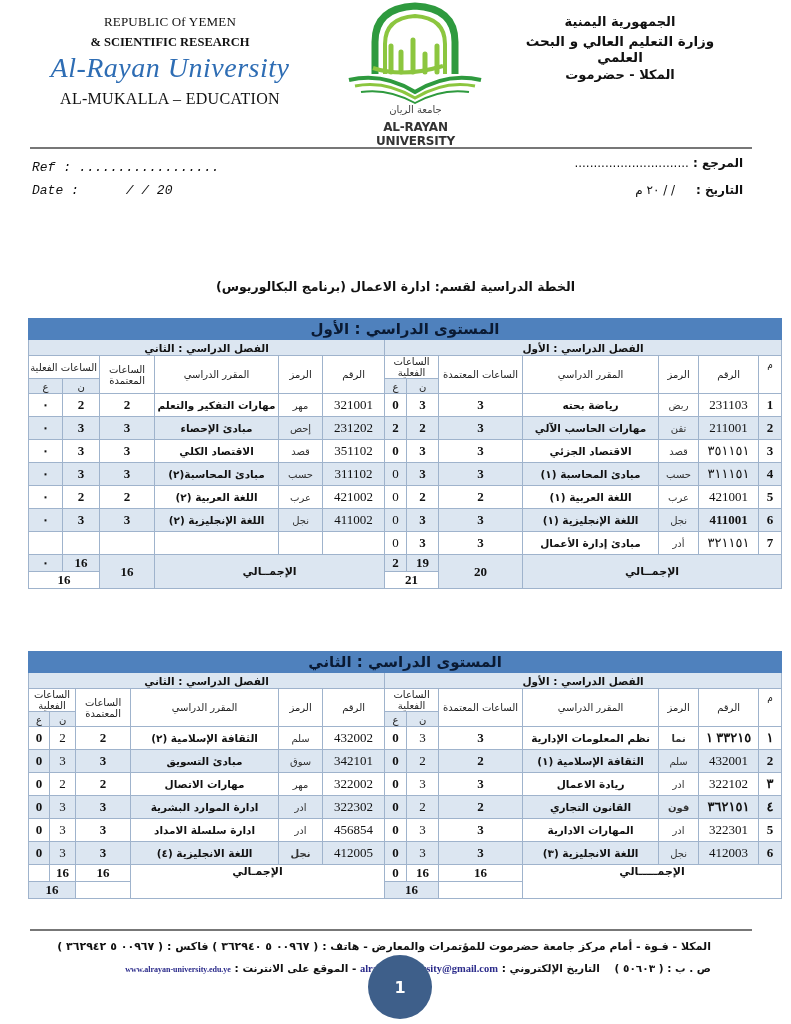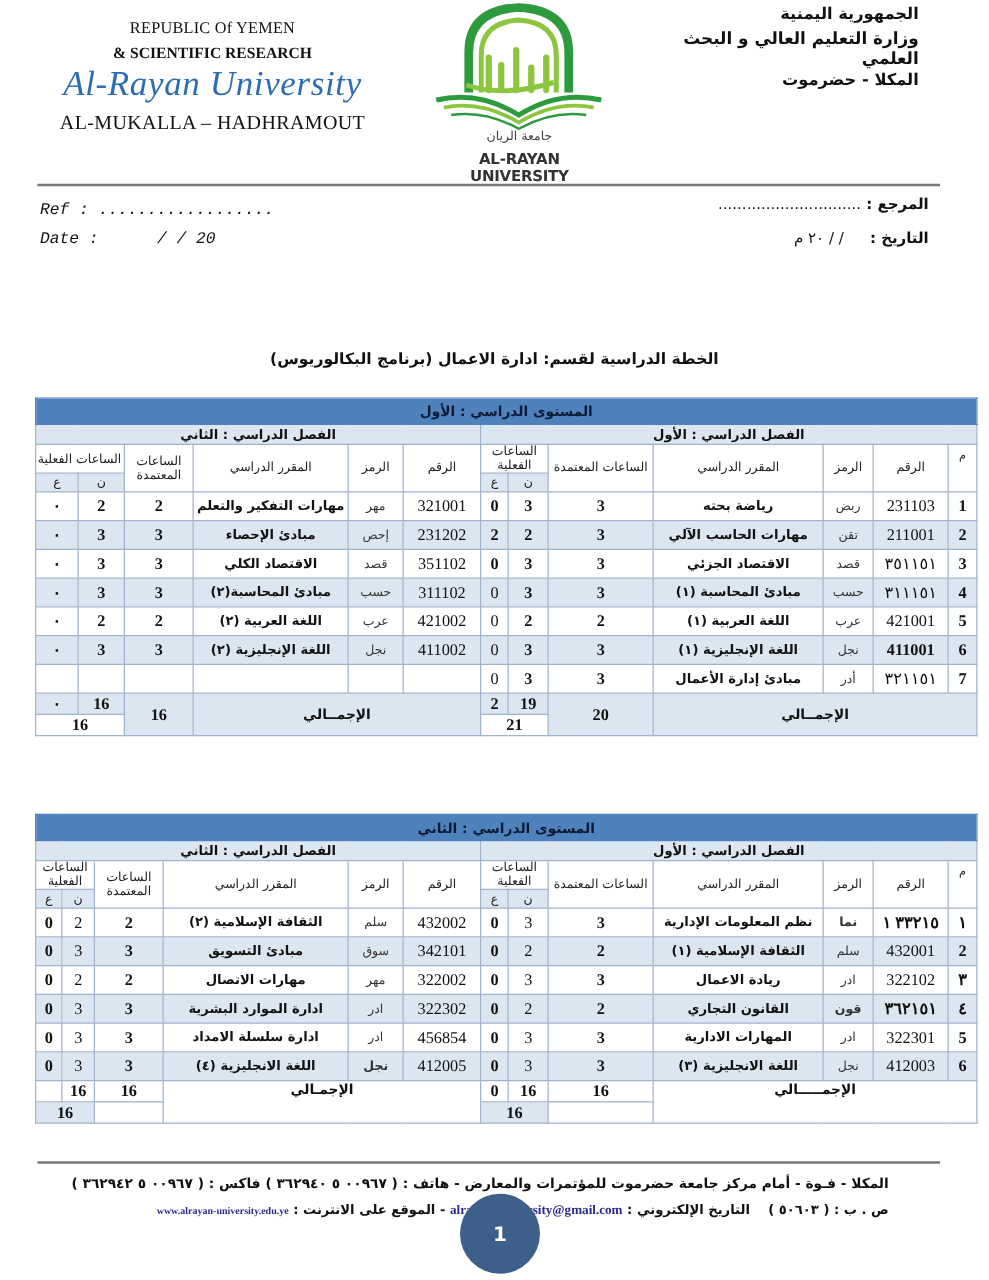--- a/index.html
+++ b/index.html
@@ -11,39 +11,39 @@
   .lh-en .l1 { font-family: "Liberation Serif", serif; font-size: 13px; letter-spacing: .2px; }
   .lh-en .l2, .lh-en .l3 { font-family: "Liberation Serif", serif; font-size: 12.5px; font-weight: bold; margin-top: 6px; }
   .lh-en .l3 { margin-top: 5px; }
   .lh-en .uni { font-family: "Liberation Serif", serif; font-style: italic; font-size: 28px; color: #2e6db4; margin-top: 2px; letter-spacing: .5px; }
   .lh-en .city { font-family: "Liberation Serif", serif; font-size: 16px; margin-top: 6px; letter-spacing: .3px; }
 
   .logo { position: absolute; left: 343px; top: 2px; width: 145px; height: 136px; }
   .logo .logo-en { position: absolute; left: 0; right: 0; top: 118px; text-align: center; font-family: "DejaVu Sans", sans-serif; font-weight: bold; font-size: 12px; color: #333; letter-spacing: -.2px; }
   .logo .logo-ar { position: absolute; left: 0; right: 0; top: 102px; text-align: center; font-family: "DejaVu Sans", sans-serif; font-size: 10px; color: #444; letter-spacing: 3px; }
 
-  .lh-ar { position: absolute; left: 505px; top: 4px; width: 230px; direction: rtl; font-family: "DejaVu Sans", sans-serif; }
+  .lh-ar { position: absolute; left: 505px; top: 14px; width: 230px; text-align: center; direction: rtl; font-family: "DejaVu Sans", sans-serif; }
   .lh-ar .a1 { font-size: 13px; font-weight: bold; }
   .lh-ar .a2 { font-size: 13.5px; font-weight: bold; margin-top: 4px; }
   .lh-ar .a3 { font-family: "DejaVu Serif", serif; font-size: 30px; color: #2e6db4; margin-top: 2px; line-height: 44px; }
   .lh-ar .a4 { font-size: 13px; font-weight: 900; margin-top: 2px; }
 
   .rule-top { position: absolute; left: 30px; top: 147px; width: 722px; height: 2px; background: #777; }
   .ref-en, .date-en { position: absolute; left: 32px; font-family: Liberation Mono, monospace; font-style: italic; font-size: 13px; }
   .ref-en { top: 160px; } .date-en { top: 183px; }
   .ref-ar, .date-ar { position: absolute; right: 48px; direction: rtl; font-family: "DejaVu Sans", sans-serif; font-size: 12px; font-weight: bold; }
   .ref-ar { top: 156px; } .date-ar { top: 183px; }
   .ref-ar .dots, .date-ar .dots { font-weight: normal; }
 
   .plan-title { position: absolute; left: 0; right: 0; top: 279px; text-align: center; direction: rtl; font-family: "DejaVu Sans", sans-serif; font-size: 12.5px; font-weight: bold; }
 
   
   .plan-table { position: absolute; left: 28px; width: 753px; border-collapse: collapse; direction: rtl; font-family: "DejaVu Sans", sans-serif; table-layout: fixed; }
   .plan-table td { border: 1px solid #9fb3cc; text-align: center; vertical-align: middle; font-size: 10.5px; padding: 0 2px; height: 23px; overflow: hidden; white-space: nowrap; }
-  .plan-table .lvl td { background: #4f81bd; color: #0a1a33; font-weight: bold; height: 21px; font-size: 11px; border-color: #4f81bd; }
+  .plan-table .lvl td { background: #4f81bd; color: #0a1a33; font-weight: bold; height: 21px; font-size: 15px; border-color: #4f81bd; }
   .plan-table .sem td { background: #dce6f1; font-weight: bold; height: 16px; font-size: 10.5px; }
   .plan-table .hd td { background: #fff; font-size: 10px; height: 19px; color: #222; }
   .plan-table .hd td.sub { background: #dce6f1; height: 15px; font-size: 10px; }
   .plan-table td.m-col { font-size: 9px; vertical-align: top; padding-top: 4px; }
   .plan-table tr.alt td { background: #dce6f1; }
   .plan-table td.num { font-family: "Liberation Serif", serif; font-size: 13px; }
   .plan-table td.idx { font-family: "Liberation Serif", serif; font-weight: bold; font-size: 13px; }
   .plan-table td.hrs { font-family: "Liberation Serif", serif; font-weight: bold; font-size: 13px; }
   .plan-table td.hrs.light { font-weight: normal; }
   .plan-table td.course { font-weight: bold; font-size: 10.5px; }
@@ -64,21 +64,21 @@
   .foot2 .web { font-size: 8px; }
   .page-badge { position: absolute; left: 368px; top: 955px; width: 64px; height: 64px; border-radius: 50%; background: #3e5f8a; color: #fff; font-family: "DejaVu Sans", sans-serif; font-weight: bold; font-size: 16px; display: flex; align-items: center; justify-content: center; }
 </style>
 </head>
 <body>
 
 <div class="lh-en">
   <div class="l1">REPUBLIC Of YEMEN</div>
   <div class="l3">&amp; SCIENTIFIC RESEARCH</div>
   <div class="uni">Al-Rayan University</div>
-  <div class="city">AL-MUKALLA – HADHRAMOUT</div>
+  <div class="city">AL-MUKALLA – EDUCATION</div>
 </div>
 
 <div class="logo">
   <svg width="145" height="105" viewBox="0 0 145 105">
 
     <path d="M32 72 L32 40 Q32 6 72 4 Q112 6 112 40 L112 72" fill="none" stroke="#2e9a3e" stroke-width="7"></path>
     <path d="M42 72 L42 42 Q42 16 72 14 Q102 16 102 42 L102 72" fill="none" stroke="#8cc63f" stroke-width="4"></path>
 
     <path d="M48 70 L48 44 M58 70 L58 50 M70 70 L70 38 M82 70 L82 52 M94 70 L94 44" stroke="#8cc63f" stroke-width="5" stroke-linecap="round"></path>
     <path d="M30 66 Q60 76 100 64" fill="none" stroke="#8cc63f" stroke-width="4"></path>

